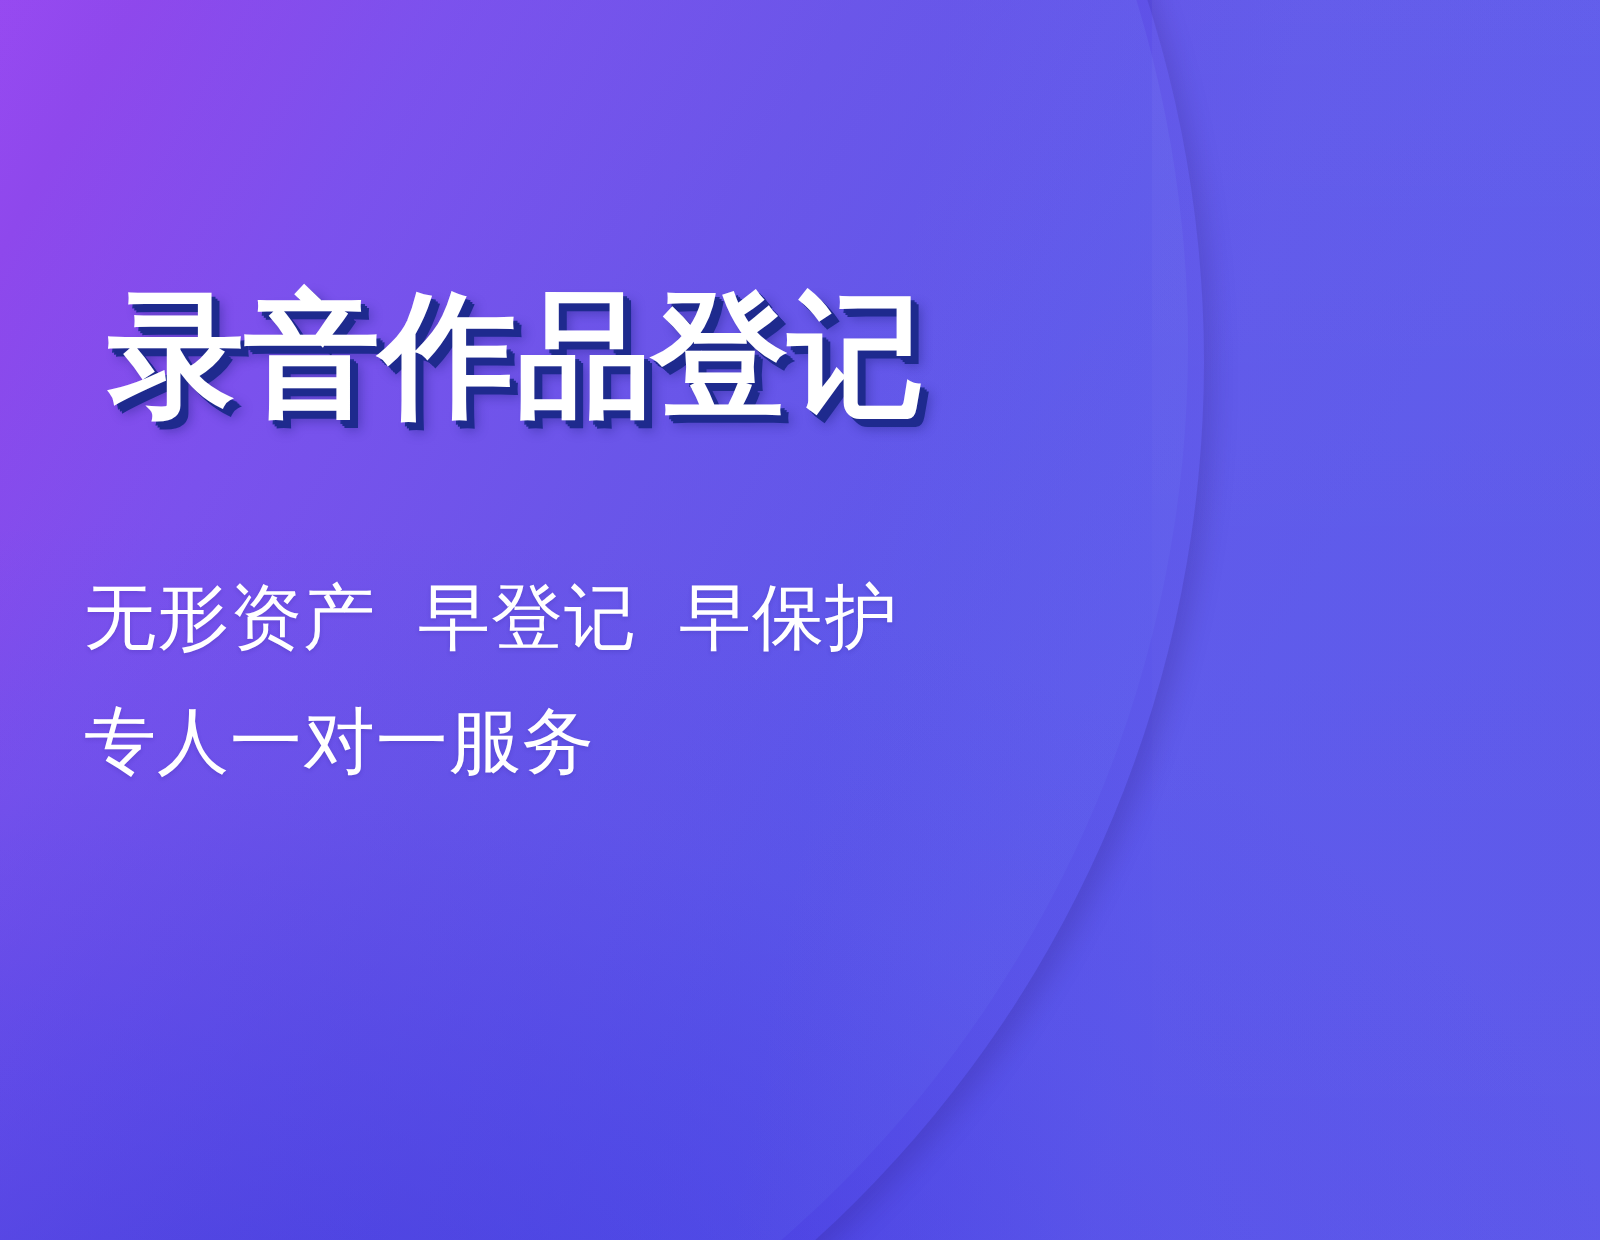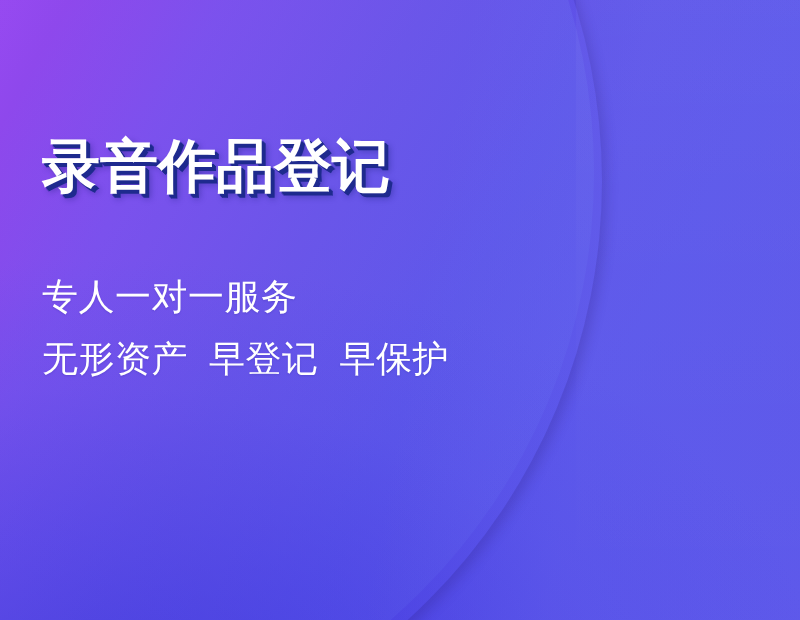--- a/index.html
+++ b/index.html
@@ -95,22 +95,22 @@
 
   
   .content {
     position: absolute;
     left: 42px;
     top: 118px;
     z-index: 5;
   }
 
   .headline {
-    margin: 0;
-    font-size: 58px;
+    margin: 12px;
+    font-size: 68px;
     line-height: 96px;
     font-weight: 700;
     color: #ffffff;
     letter-spacing: 0px;
     white-space: nowrap;
     text-shadow:
       4px 4px 0 #1E2A8E,
       3px 3px 0 #1E2A8E,
       2px 2px 0 #212E94,
       5px 5px 6px rgba(20,24,110,0.40);
@@ -139,18 +139,18 @@
   <div class="banner-shade-r"></div>
   <div class="deco-circle"></div>
   <div class="deco-rim"></div>
   <div class="deco-panel"></div>
 
   <div class="content">
 
     <h1 class="headline">录音作品登记</h1>
 
     <div class="sub-lines">
+      <div class="sub-line">无形资产  早登记  早保护</div>
       <div class="sub-line">专人一对一服务</div>
-      <div class="sub-line">无形资产  早登记  早保护</div>
     </div>
 
   </div>
 </div>
 
 </body></html>

